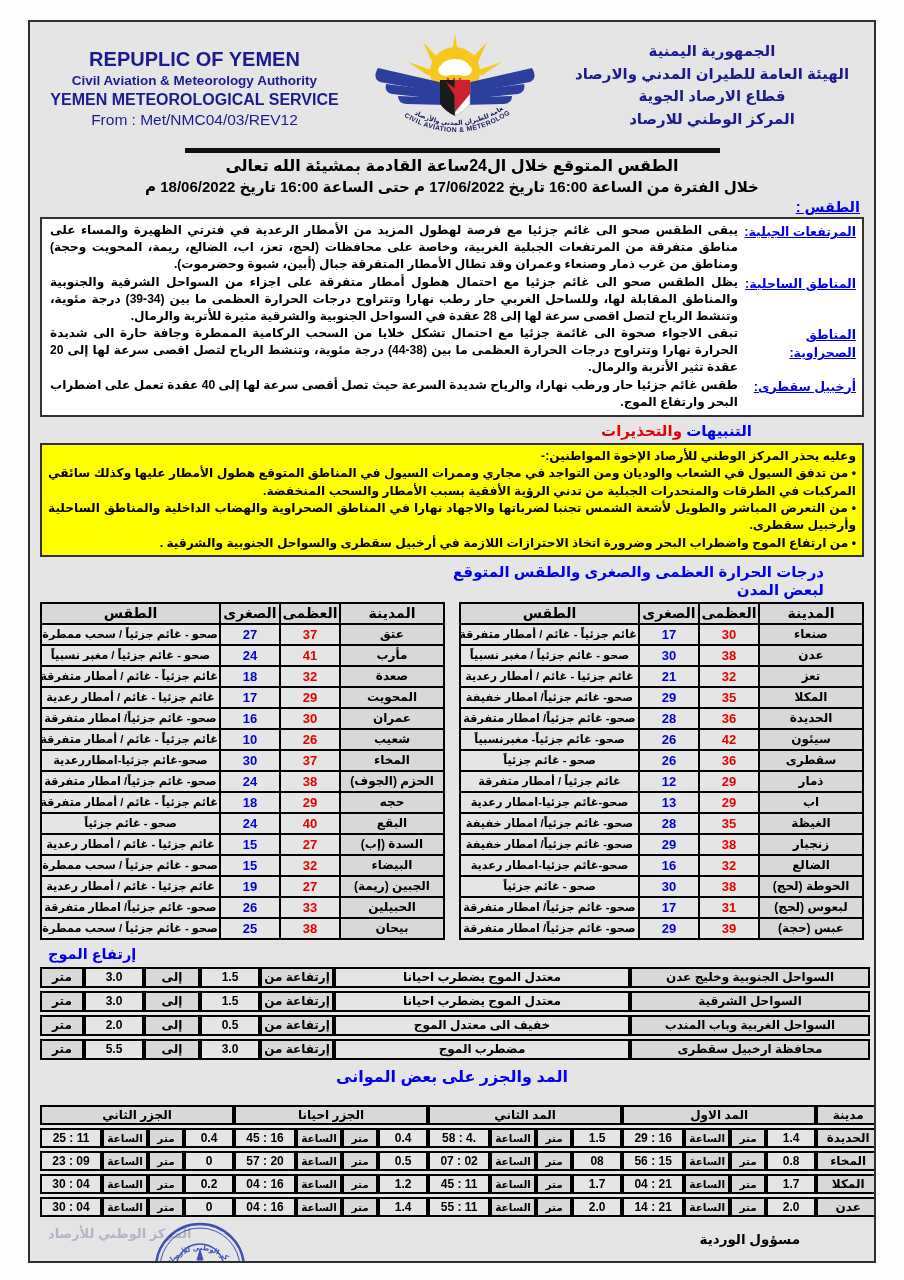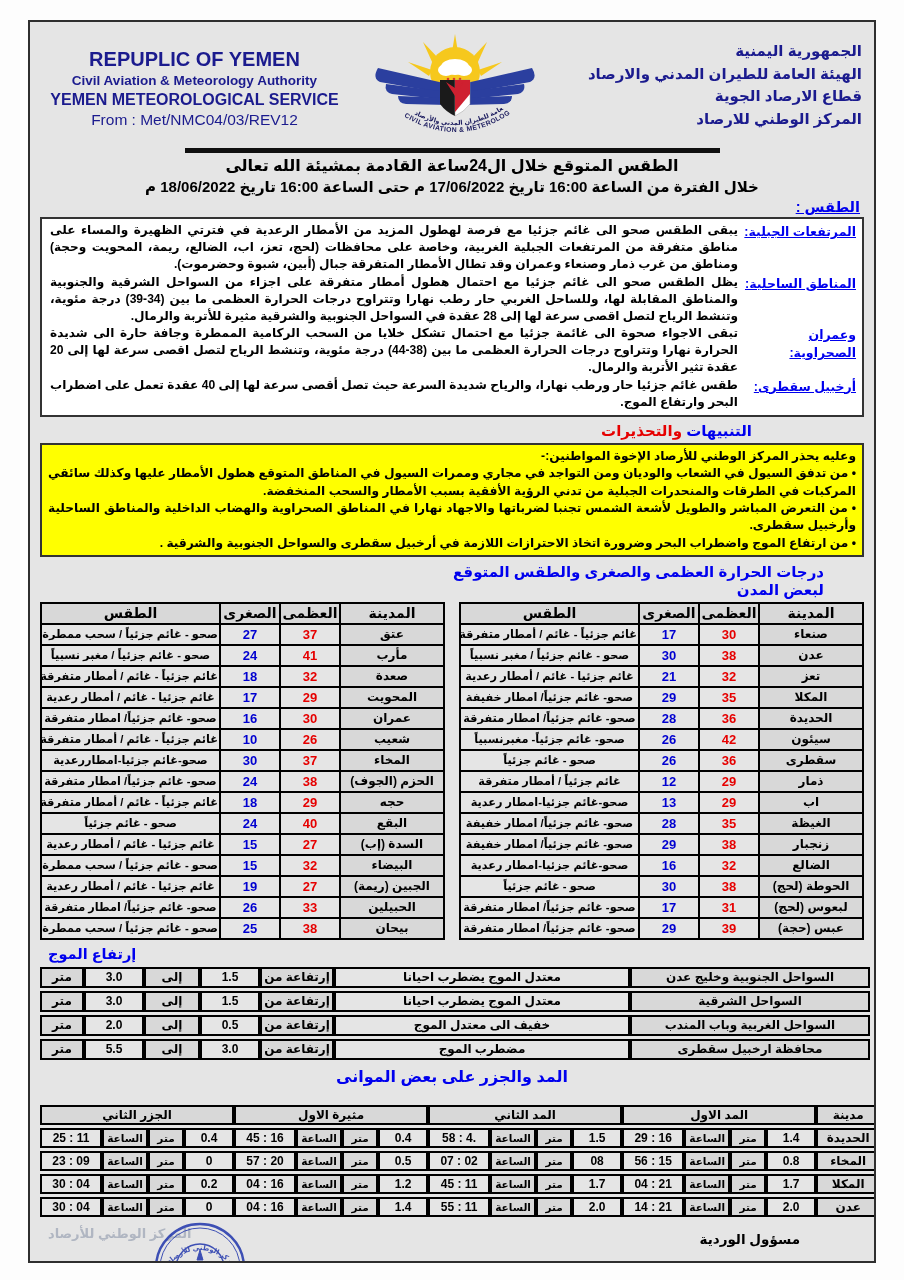--- a/index.html
+++ b/index.html
@@ -5,21 +5,21 @@
   *{margin:0;padding:0;box-sizing:border-box}
   html,body{width:904px;height:1280px;background:#fdfdfd;font-family:"Liberation Sans","DejaVu Sans",sans-serif;}
   .sheet{position:absolute;left:28px;top:20px;width:848px;height:1243px;border:2px solid #2f2f2f;background:#e5e5e5;padding:4px 10px;overflow:hidden}
   
   .hdr{display:flex;justify-content:space-between;align-items:flex-start;height:118px;padding:6px 2px 0}
   .hdr-en{color:#1b1b8e;text-align:center;width:305px;padding-top:14px;line-height:1.3}
   .en1{font-size:20px;font-weight:bold}
   .en2{font-size:13.5px;font-weight:bold}
   .en3{font-size:16px;font-weight:bold}
   .en4{font-size:15.5px}
-  .hdr-ar{color:#1b1b8e;width:300px;font-weight:bold;font-size:15px;line-height:1.5;padding-top:8px}
+  .hdr-ar{color:#1b1b8e;text-align:center;width:300px;font-weight:bold;font-size:15px;line-height:1.5;padding-top:8px}
   .hdr-logo{width:190px;height:116px;display:flex;justify-content:center}
   .rule{width:535px;height:5px;background:#101010;margin:4px auto 3px}
   .title1{text-align:center;font-weight:bold;font-size:16px;color:#000}
   .title2{text-align:center;font-weight:bold;font-size:15px;color:#000;margin-top:3px}
   .sec-label{text-align:right;margin:3px 4px 2px;font-size:14.5px;font-weight:bold}
   .blue-u{color:#0000ee;text-decoration:underline}
   
   .wxbox{border:2px solid #333;padding:3px 6px 4px;background:#fff}
   .wx-item{display:flex}
   .wx-label{width:116px;flex:0 0 116px;color:#0000ee;font-weight:bold;font-size:12.5px;text-decoration:underline;line-height:1.45;padding-top:1px}
@@ -147,21 +147,21 @@
   <div class="wxbox" dir="rtl" id="weather-items">
       <div class="wx-item">
         <div class="wx-label">المرتفعات الجبلية:</div>
         <div class="wx-text">يبقى الطقس صحو الى غائم جزئيا مع فرصة لهطول المزيد من الأمطار الرعدية في فترتي الظهيرة والمساء على مناطق متفرقة من المرتفعات الجبلية الغربية، وخاصة على محافظات (لحج، تعز، اب، الضالع، ريمة، المحويت وحجة) ومناطق من غرب ذمار وصنعاء وعمران وقد تطال الأمطار المتفرقة جبال (أبين، شبوة وحضرموت).</div>
       </div>
       <div class="wx-item">
         <div class="wx-label">المناطق الساحلية:</div>
         <div class="wx-text">يظل الطقس صحو الى غائم جزئيا مع احتمال هطول أمطار متفرقة على اجزاء من السواحل الشرقية والجنوبية والمناطق المقابلة لها، وللساحل الغربي حار رطب نهارا وتتراوح درجات الحرارة العظمى ما بين (34-39) درجة مئوية، وتنشط الرياح لتصل اقصى سرعة لها إلى 28 عقدة في السواحل الجنوبية والشرقية مثيرة للأتربة والرمال.</div>
       </div>
       <div class="wx-item">
-        <div class="wx-label">وعمران الصحراوية:</div>
+        <div class="wx-label">المناطق الصحراوية:</div>
         <div class="wx-text">تبقى الاجواء صحوة الى غائمة جزئيا مع احتمال تشكل خلايا من السحب الركامية الممطرة وجافة حارة الى شديدة الحرارة نهارا وتتراوح درجات الحرارة العظمى ما بين (38-44) درجة مئوية، وتنشط الرياح لتصل اقصى سرعة لها إلى 20 عقدة تثير الأتربة والرمال.</div>
       </div>
       <div class="wx-item">
         <div class="wx-label">أرخبيل سقطرى:</div>
         <div class="wx-text">طقس غائم جزئيا حار ورطب نهارا، والرياح شديدة السرعة حيث تصل أقصى سرعة لها إلى 40 عقدة تعمل على اضطراب البحر وارتفاع الموج.</div>
       </div>
     </div>
 
   <div class="warn-title" dir="rtl">
     <span class="wt-blue">التنبيهات</span><span class="wt-red"> والتحذيرات</span>
@@ -465,21 +465,21 @@
       <col class="dcol-val">
         <col class="dcol-m">
         <col class="dcol-h">
         <col class="dcol-t">
     </colgroup>
     <thead>
         <tr>
       <th>مدينة</th>
       <th colspan="4">المد الاول</th>
       <th colspan="4">المد الثاني</th>
-      <th colspan="4">مثيرة الاول</th>
+      <th colspan="4">الجزر احيانا</th>
       <th colspan="4">الجزر الثاني</th>
     </tr>
       </thead>
     <tbody id="tide-body">
         <tr>
           <td class="cty">الحديدة</td>
           <td class="v">1.4</td>
           <td class="g">متر</td>
           <td class="g">الساعة</td>
           <td class="v">16 : 29</td>

